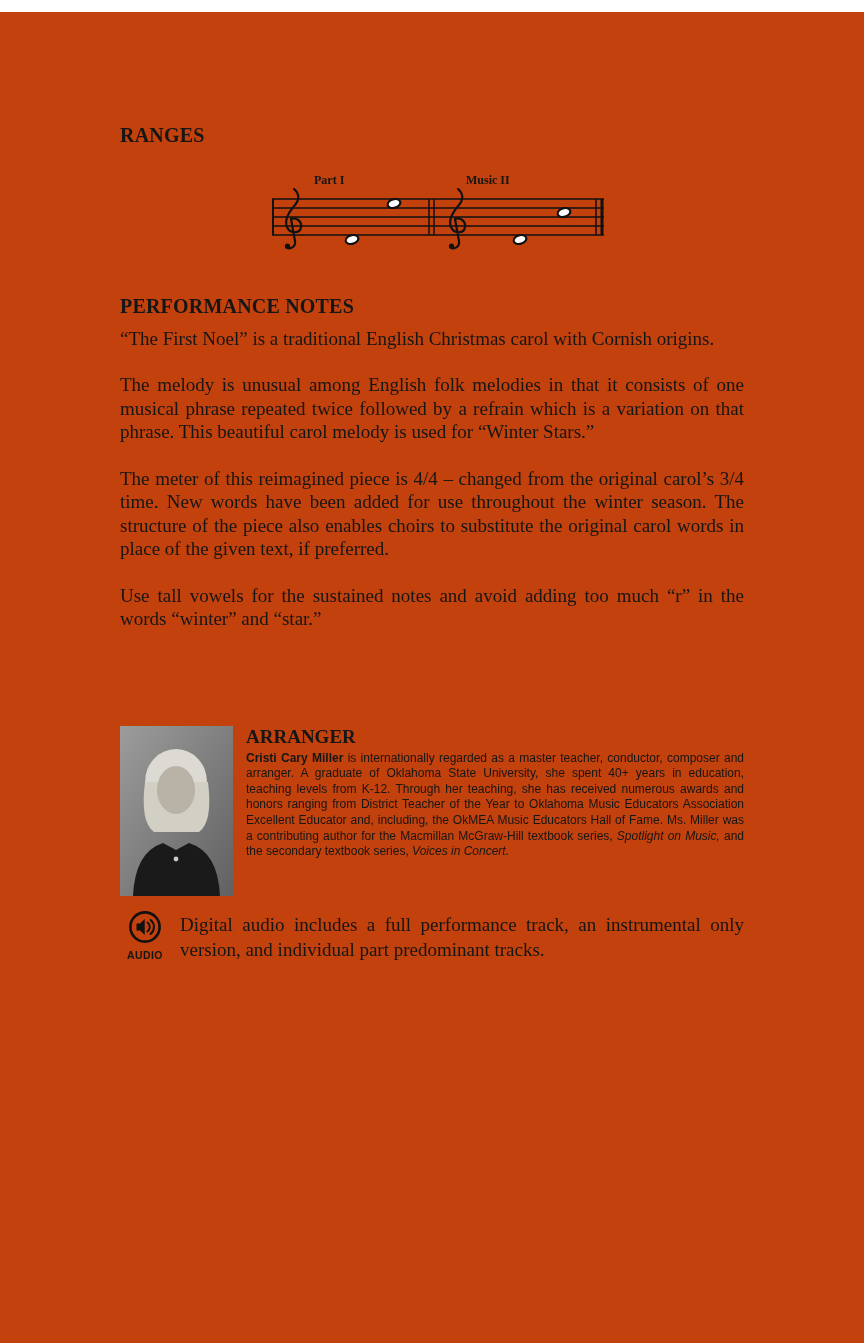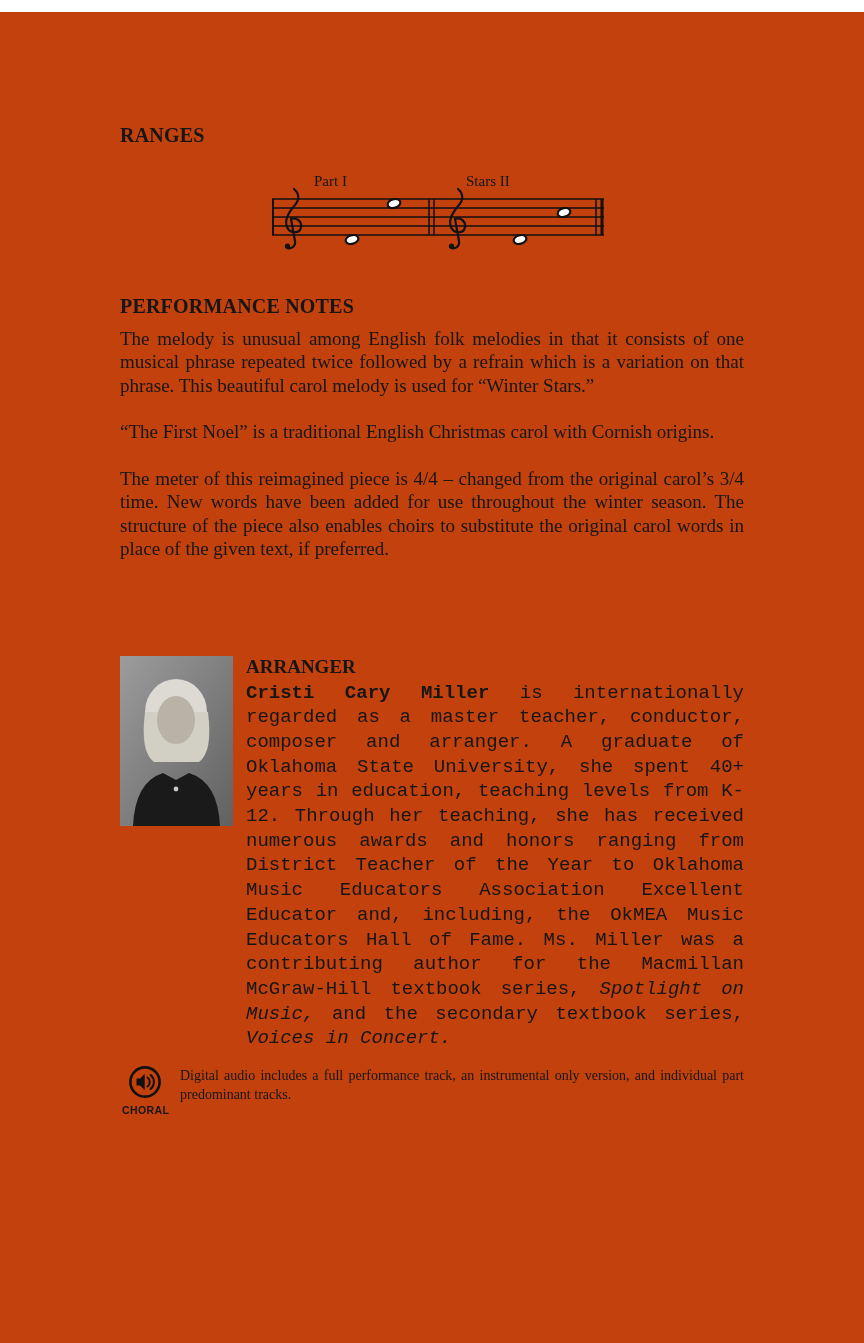--- a/index.html
+++ b/index.html
@@ -30,22 +30,22 @@
   
   .music {
     position: relative;
     width: 332px;
     height: 98px;
     margin: 26px 0 0 152px;
   }
   .part-label {
     position: absolute;
     top: 0;
-    font-size: 15px;
-    font-weight: normal;
+    font-size: 12px;
+    font-weight: bold;
   }
   .part-label.p1 { left: 42px; }
   .part-label.p2 { left: 194px; }
   .staff-svg { position: absolute; left: 0; top: 6px; }
   
   .arranger {
     display: flex;
     gap: 13px;
     margin-top: 95px;
   }
@@ -57,22 +57,22 @@
     overflow: hidden;
   }
   .bio-col { flex: 1; }
   .bio-heading {
     font-family: "Liberation Serif", serif;
     font-size: 19px;
     font-weight: bold;
     margin: 0 0 3px 0;
   }
   .bio-text {
-    font-family: Liberation Mono, monospace;
-    font-size: 19px;
+    font-family: Liberation Sans, sans-serif;
+    font-size: 12px;
     line-height: 1.3;
     text-align: justify;
     margin: 0;
   }
   .bio-text b { font-weight: bold; }
   .bio-text i { font-style: italic; }
   
   .audio {
     display: flex;
     gap: 12px;
@@ -83,36 +83,36 @@
   .audio-label {
     display: block;
     font-family: "Liberation Sans", sans-serif;
     font-size: 10.5px;
     font-weight: bold;
     letter-spacing: 0.4px;
     margin-top: 1px;
   }
   .audio-note {
     flex: 1;
-    font-size: 14px;
+    font-size: 19px;
     line-height: 1.35;
     text-align: justify;
     margin: 2px 0 0 0;
   }
 </style>
 </head>
 <body>
 
 <div class="page">
 
   <h2 class="section-heading first">RANGES</h2>
 
   <div class="music">
     <span class="part-label p1">Part I</span>
-    <span class="part-label p2">Stars II</span>
+    <span class="part-label p2">Music II</span>
     <svg class="staff-svg" width="332" height="84" viewBox="0 0 332 84">
 
       <g stroke="#111" stroke-width="1.3">
         <line x1="0" y1="20" x2="332" y2="20"></line>
         <line x1="0" y1="29" x2="332" y2="29"></line>
         <line x1="0" y1="38" x2="332" y2="38"></line>
         <line x1="0" y1="47" x2="332" y2="47"></line>
         <line x1="0" y1="56" x2="332" y2="56"></line>
       </g>
 
@@ -140,24 +140,25 @@
       </g>
 
       <g>
         <ellipse cx="248" cy="60.5" rx="6.5" ry="4.3" fill="#fff" stroke="#111" stroke-width="2.2" transform="rotate(-16 248 60.5)"></ellipse>
         <ellipse cx="292" cy="33.5" rx="6.5" ry="4.3" fill="#fff" stroke="#111" stroke-width="2.2" transform="rotate(-16 292 33.5)"></ellipse>
       </g>
     </svg>
   </div>
 
   <h2 class="section-heading">PERFORMANCE NOTES</h2>
+  <p class="para">“The First Noel” is a traditional English Christmas carol with Cornish origins.</p>
   <p class="para">The melody is unusual among English folk melodies in that it consists of one musical phrase repeated twice followed by a refrain which is a variation on that phrase. This beautiful carol melody is used for “Winter Stars.”</p>
-  <p class="para">“The First Noel” is a traditional English Christmas carol with Cornish origins.</p>
   <p class="para">The meter of this reimagined piece is 4/4 – changed from the original carol’s 3/4 time. New words have been added for use throughout the winter season. The structure of the piece also enables choirs to substitute the original carol words in place of the given text, if preferred.</p>
 
+  <p class="para">Use tall vowels for the sustained notes and avoid adding too much “r” in the words “winter” and “star.”</p>
 
   <div class="arranger">
     <div class="photo">
       <svg width="113" height="170" viewBox="0 0 113 170">
         <defs>
           <linearGradient id="pbg" x1="0" y1="0" x2="1" y2="1">
             <stop offset="0" stop-color="#9c9c9c"></stop>
             <stop offset="1" stop-color="#616161"></stop>
           </linearGradient>
         </defs>
@@ -176,18 +177,18 @@
   </div>
 
   <div class="audio">
     <div class="audio-badge">
       <svg width="34" height="34" viewBox="0 0 34 34">
         <circle cx="17" cy="17" r="14.6" fill="none" stroke="#111" stroke-width="2.6"></circle>
         <path d="M8.5 13.5 h3.6 l4.6 -4.6 v16.2 l-4.6 -4.6 H8.5 z" fill="#111"></path>
         <path d="M19.5 12.5 a5.6 5.6 0 0 1 0 9" fill="none" stroke="#111" stroke-width="2" stroke-linecap="round"></path>
         <path d="M22.6 10 a9 9 0 0 1 0 14" fill="none" stroke="#111" stroke-width="2" stroke-linecap="round"></path>
       </svg>
-      <span class="audio-label">CHORAL</span>
+      <span class="audio-label">AUDIO</span>
     </div>
     <p class="audio-note">Digital audio includes a full performance track, an instrumental only version, and individual part predominant tracks.</p>
   </div>
 
 </div>
 
 </body></html>

